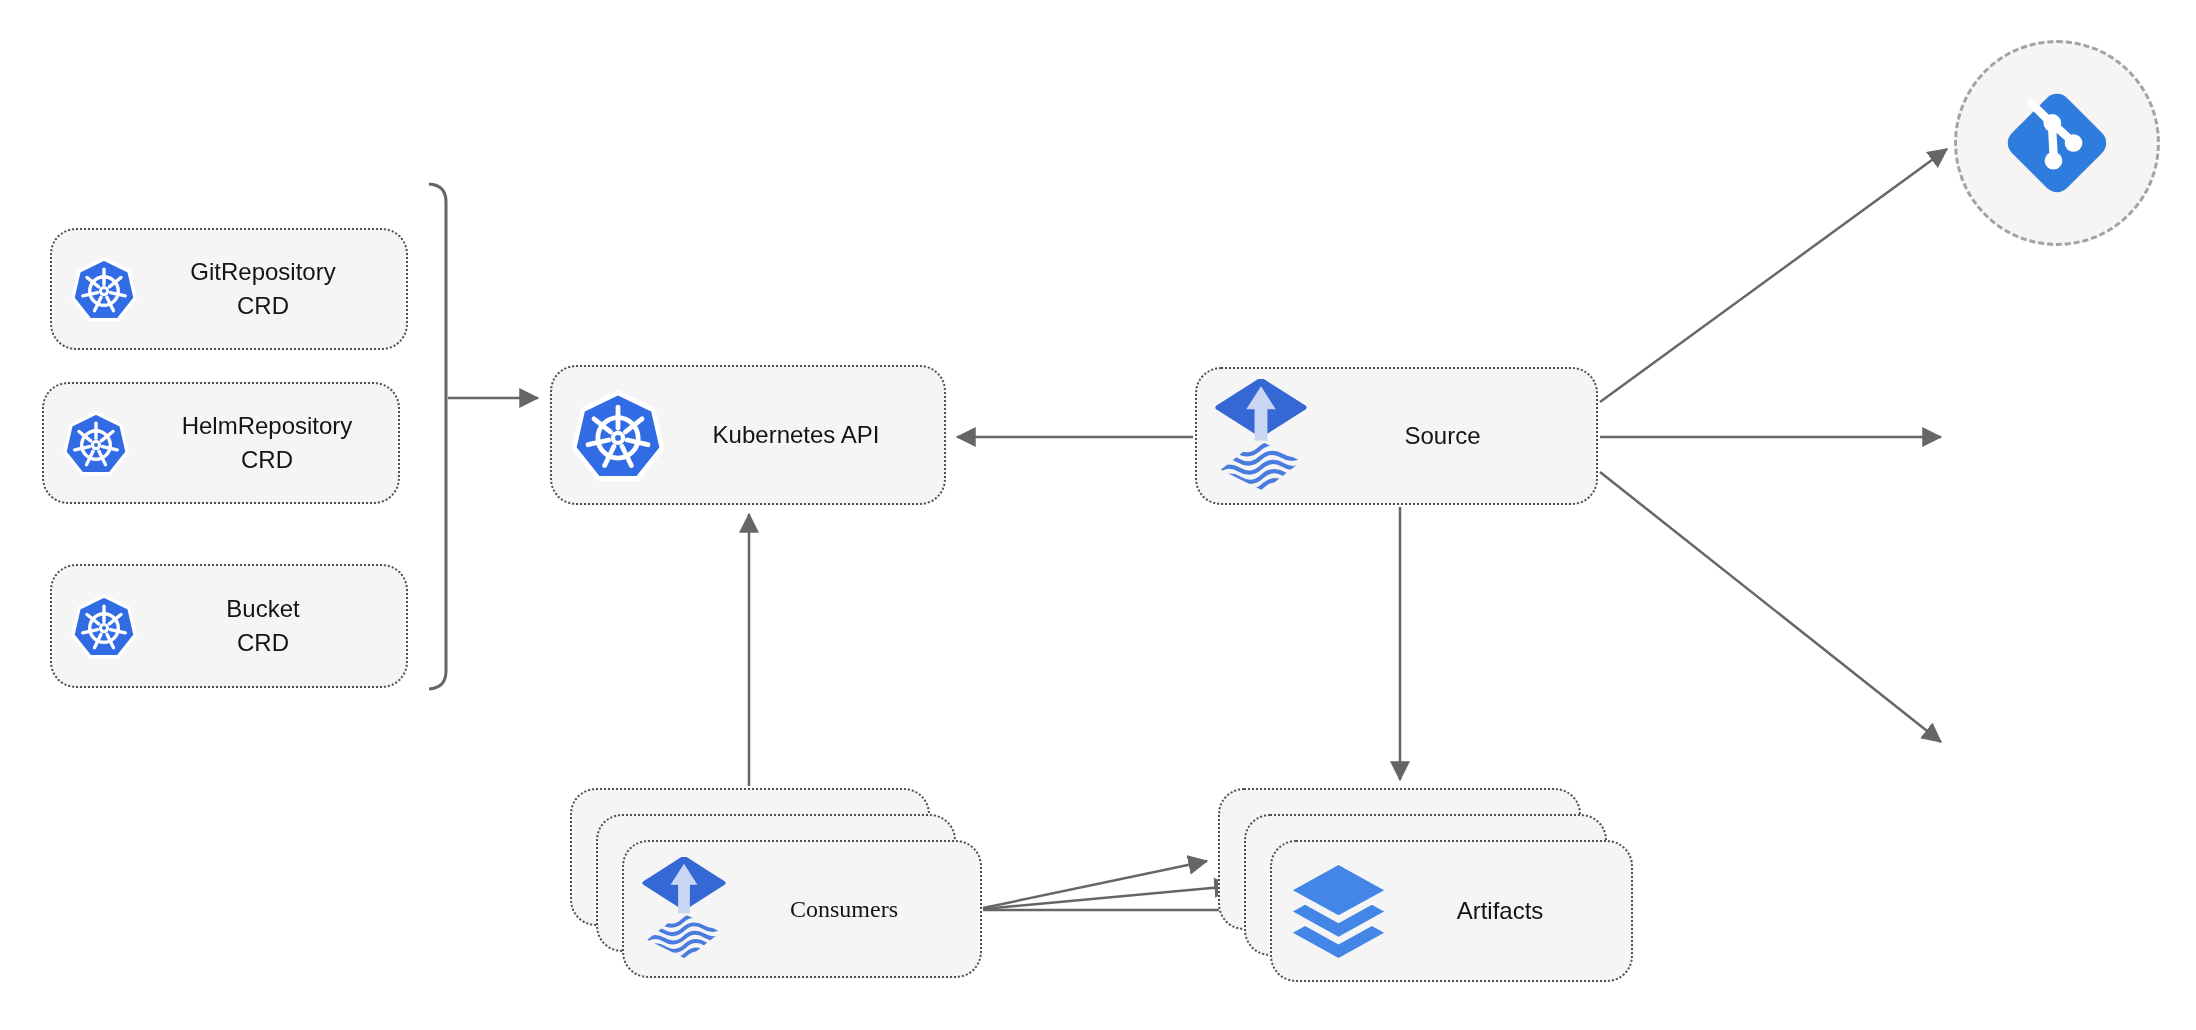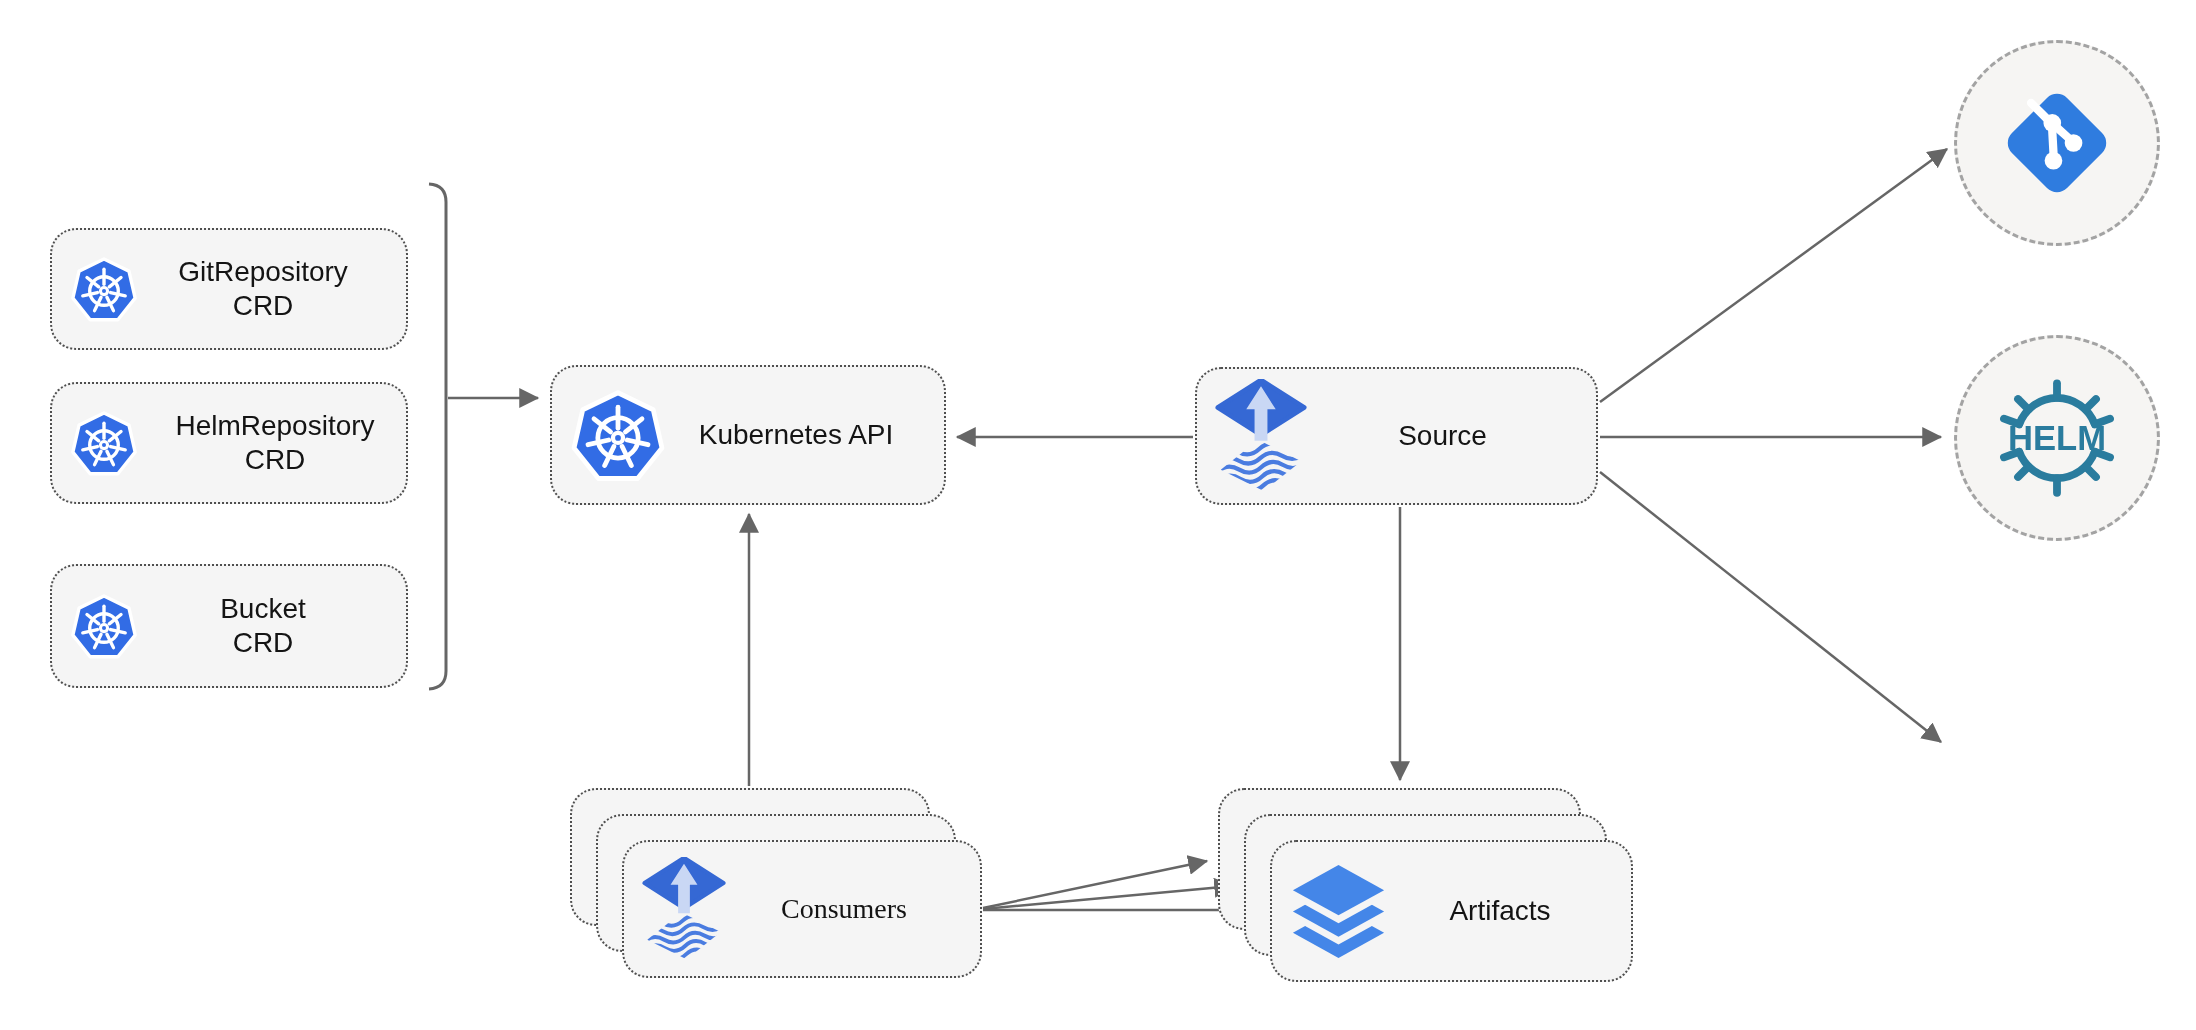--- a/index.html
+++ b/index.html
@@ -3,21 +3,21 @@
 <meta charset="utf-8">
 <style>
   html,body{margin:0;padding:0;background:#ffffff;}
   #canvas{position:relative;width:2196px;height:1030px;background:#ffffff;overflow:hidden;
           font-family:"Liberation Sans",sans-serif;color:#1a1a1a;}
   svg{display:block;}
   #connectors{position:absolute;left:0;top:0;pointer-events:none;}
 
   .node{position:absolute;background:#f5f5f5;border:2px dotted #4f4f4f;border-radius:26px;
         box-sizing:border-box;display:flex;align-items:center;padding:0 18px;}
-  .node .label{flex:1;text-align:center;font-size:28px;line-height:34px;color:#141414;}
+  .node .label{flex:1;text-align:center;font-size:24px;line-height:34px;color:#141414;}
   .stack{position:absolute;background:#f5f5f5;border:2px dotted #4f4f4f;border-radius:26px;box-sizing:border-box;}
 
   .circle{position:absolute;width:206px;height:206px;box-sizing:border-box;border-radius:50%;
           background:#f6f5f3;border:3px dashed #a3a3a3;display:flex;align-items:center;justify-content:center;}
 
   .icon{flex:0 0 auto;}
 </style>
 </head>
 <body>
 
@@ -66,21 +66,21 @@
       </g>
       <circle cx="50" cy="53" r="7.5" fill="#ffffff"></circle>
         <circle cx="50" cy="53" r="3" fill="#326CE5"></circle>
     </svg>
     <div class="label">
       <div>GitRepository</div>
         <div>CRD</div>
     </div>
   </div>
 
-  <div class="node" style="left:50px;top:382px;width:358px;height:122px;gap:24px;">
+  <div class="node" style="left:42px;top:382px;width:358px;height:122px;gap:24px;">
     <svg class="icon" width="68" height="68" viewBox="0 0 100 100">
       <polygon points="50,6 86.7,23.7 95.8,63.5 70.4,95.3 29.6,95.3 4.2,63.5 13.3,23.7" fill="#326CE5" stroke="#ffffff" stroke-width="5" stroke-linejoin="round"></polygon>
       <g stroke="#ffffff" stroke-width="5" stroke-linecap="round" fill="none">
         <circle cx="50" cy="53" r="21"></circle>
         <line x1="50" y1="43" x2="50" y2="21"></line>
           <line x1="57.8" y1="46.8" x2="75" y2="33.1"></line>
         <line x1="59.7" y1="55.2" x2="81.2" y2="60.1"></line>
           <line x1="54.3" y1="62" x2="63.9" y2="81.8"></line>
         <line x1="45.7" y1="62" x2="36.1" y2="81.8"></line>
           <line x1="40.3" y1="55.2" x2="18.8" y2="60.1"></line>
@@ -200,34 +200,15 @@
         <line x1="28" y1="16" x2="41" y2="29"></line>
         <line x1="50" y1="37" x2="60" y2="46"></line>
         <line x1="46" y1="40" x2="47" y2="58"></line>
       </g>
       <circle cx="46" cy="33" r="7.5" fill="#ffffff"></circle>
       <circle cx="64" cy="50" r="7.5" fill="#ffffff"></circle>
       <circle cx="47" cy="65" r="7.5" fill="#ffffff"></circle>
     </svg>
   </div>
 
-  <div class="circle" style="left:1954px;top:335px;">
-    <svg width="134" height="134" viewBox="0 0 120 120">
-      <g stroke="#2A7C9E" stroke-width="7" stroke-linecap="round" fill="none">
-        <path d="M26.2,47.7 A36,36 0 0 1 93.8,47.7"></path>
-        <path d="M26.2,72.3 A36,36 0 0 0 93.8,72.3"></path>
-        <line x1="60" y1="24" x2="60" y2="11"></line>
-          <line x1="85.5" y1="34.5" x2="94.9" y2="25.1"></line>
-        <line x1="34.5" y1="34.5" x2="25.1" y2="25.1"></line>
-          <line x1="93.8" y1="47.7" x2="107.5" y2="42.7"></line>
-        <line x1="26.2" y1="47.7" x2="12.5" y2="42.7"></line>
-        <line x1="60" y1="96" x2="60" y2="109"></line>
-          <line x1="85.5" y1="85.5" x2="94.9" y2="94.9"></line>
-        <line x1="34.5" y1="85.5" x2="25.1" y2="94.9"></line>
-          <line x1="93.8" y1="72.3" x2="107.5" y2="77.3"></line>
-        <line x1="26.2" y1="72.3" x2="12.5" y2="77.3"></line>
-      </g>
-      <text x="60" y="71" text-anchor="middle" font-family="Liberation Sans, sans-serif" font-size="31" font-weight="bold" fill="#2A7C9E">HELM</text>
-    </svg>
-  </div>
 
 
 </div>
 
 </body></html>

